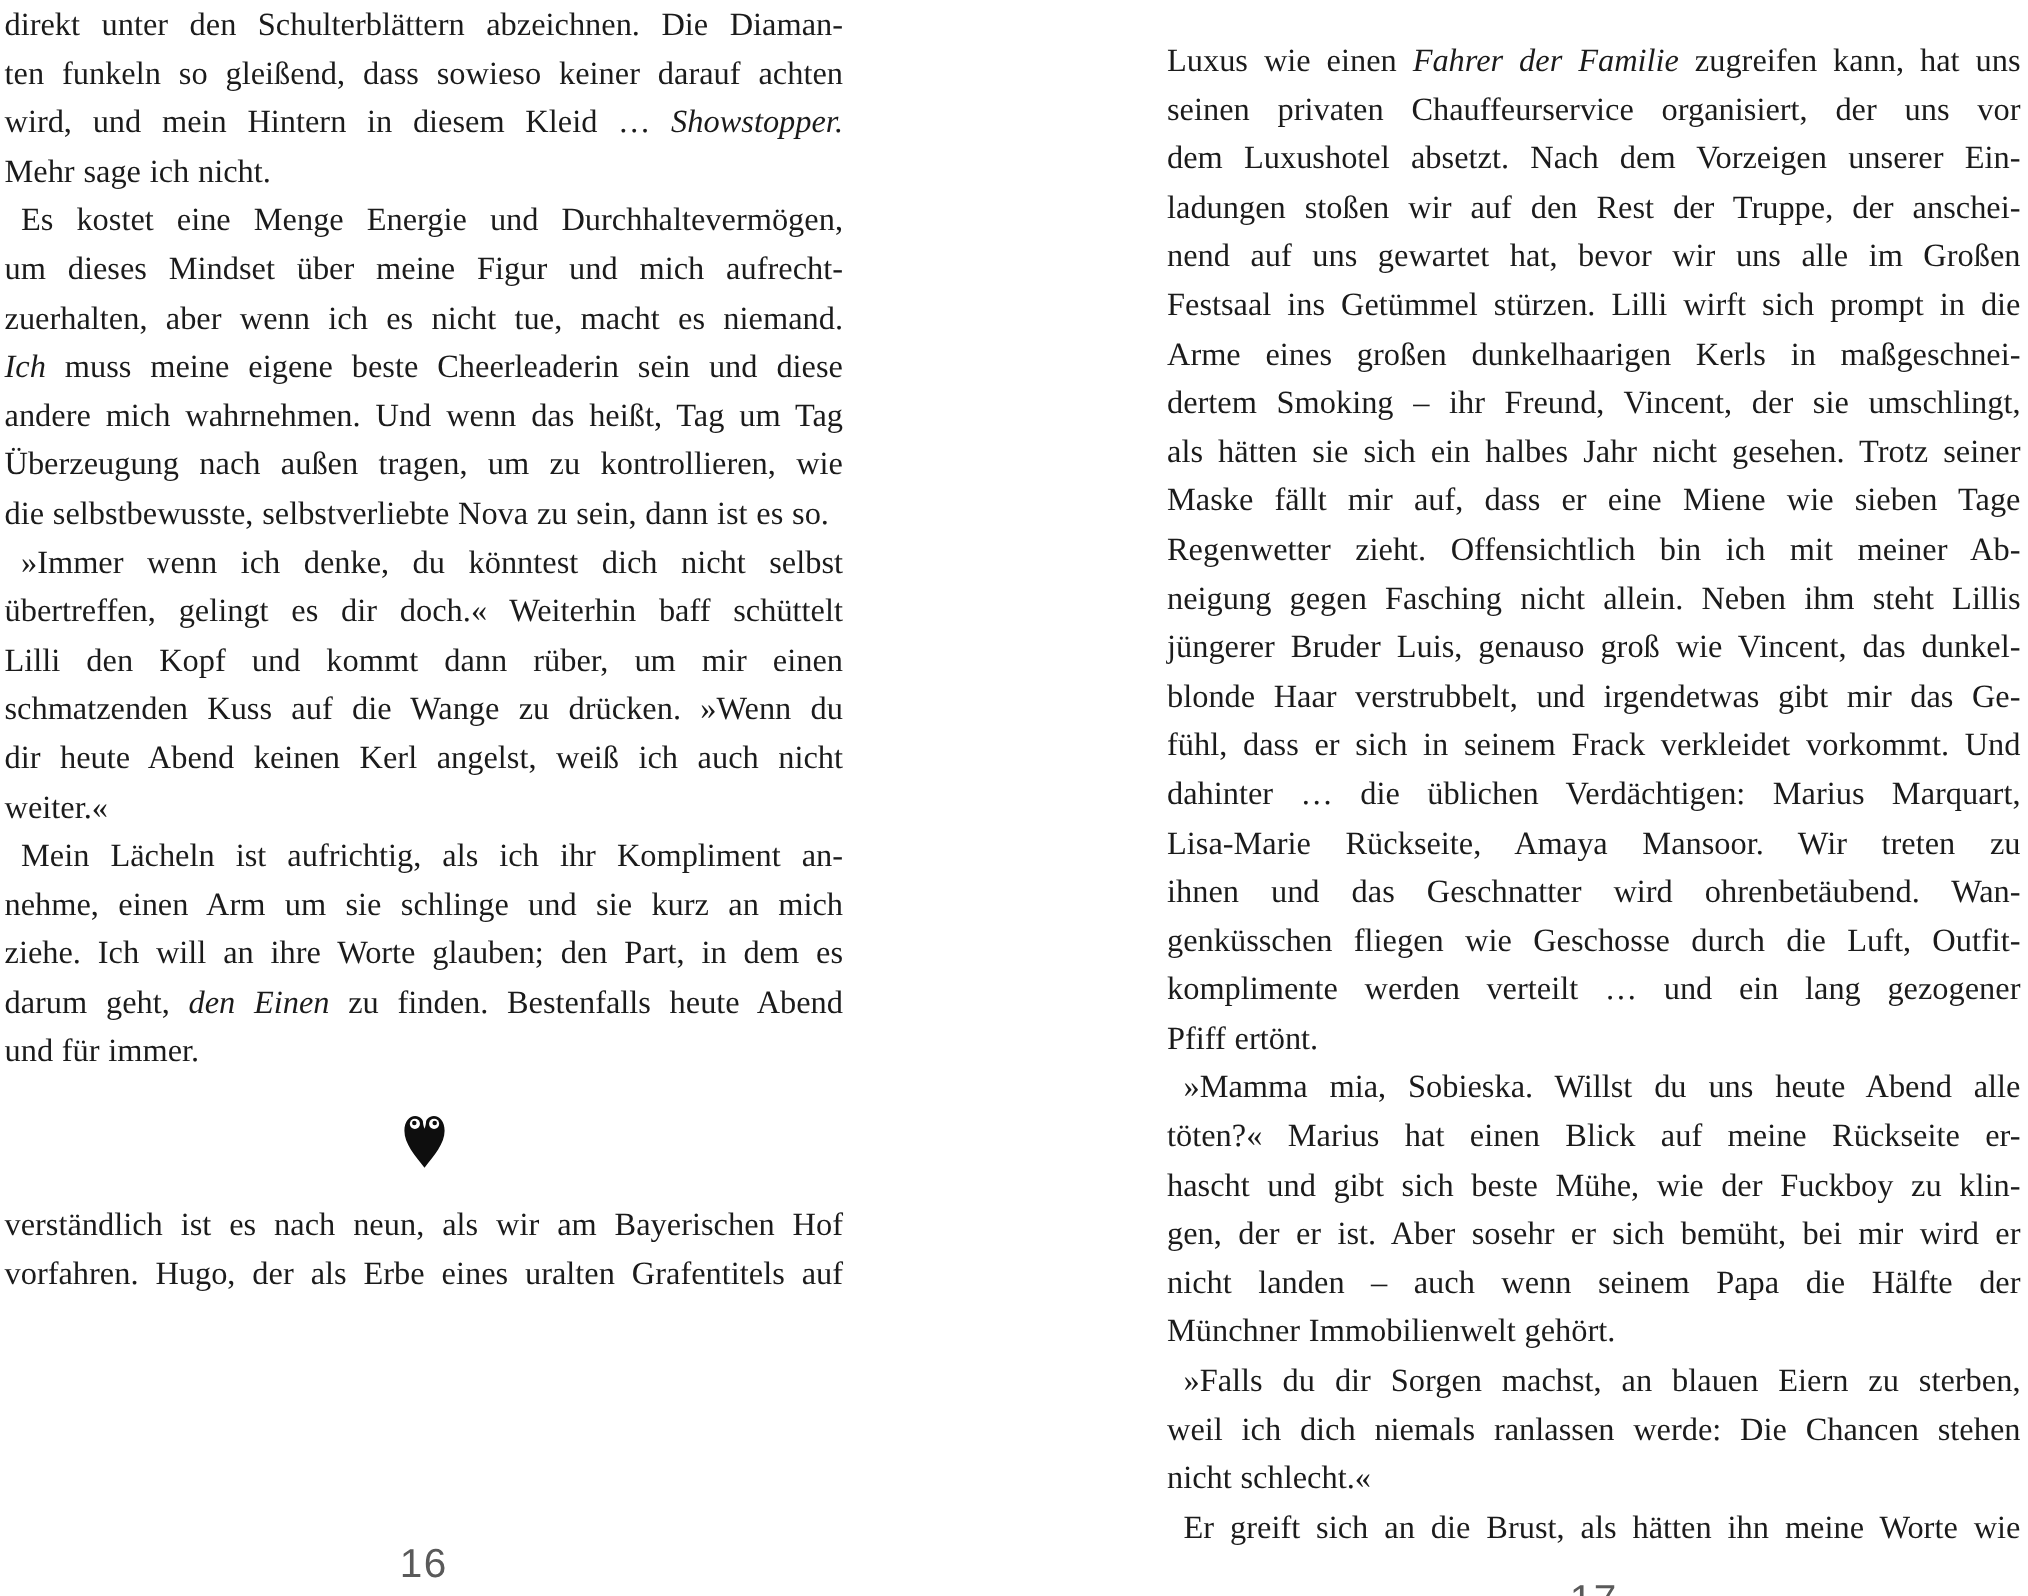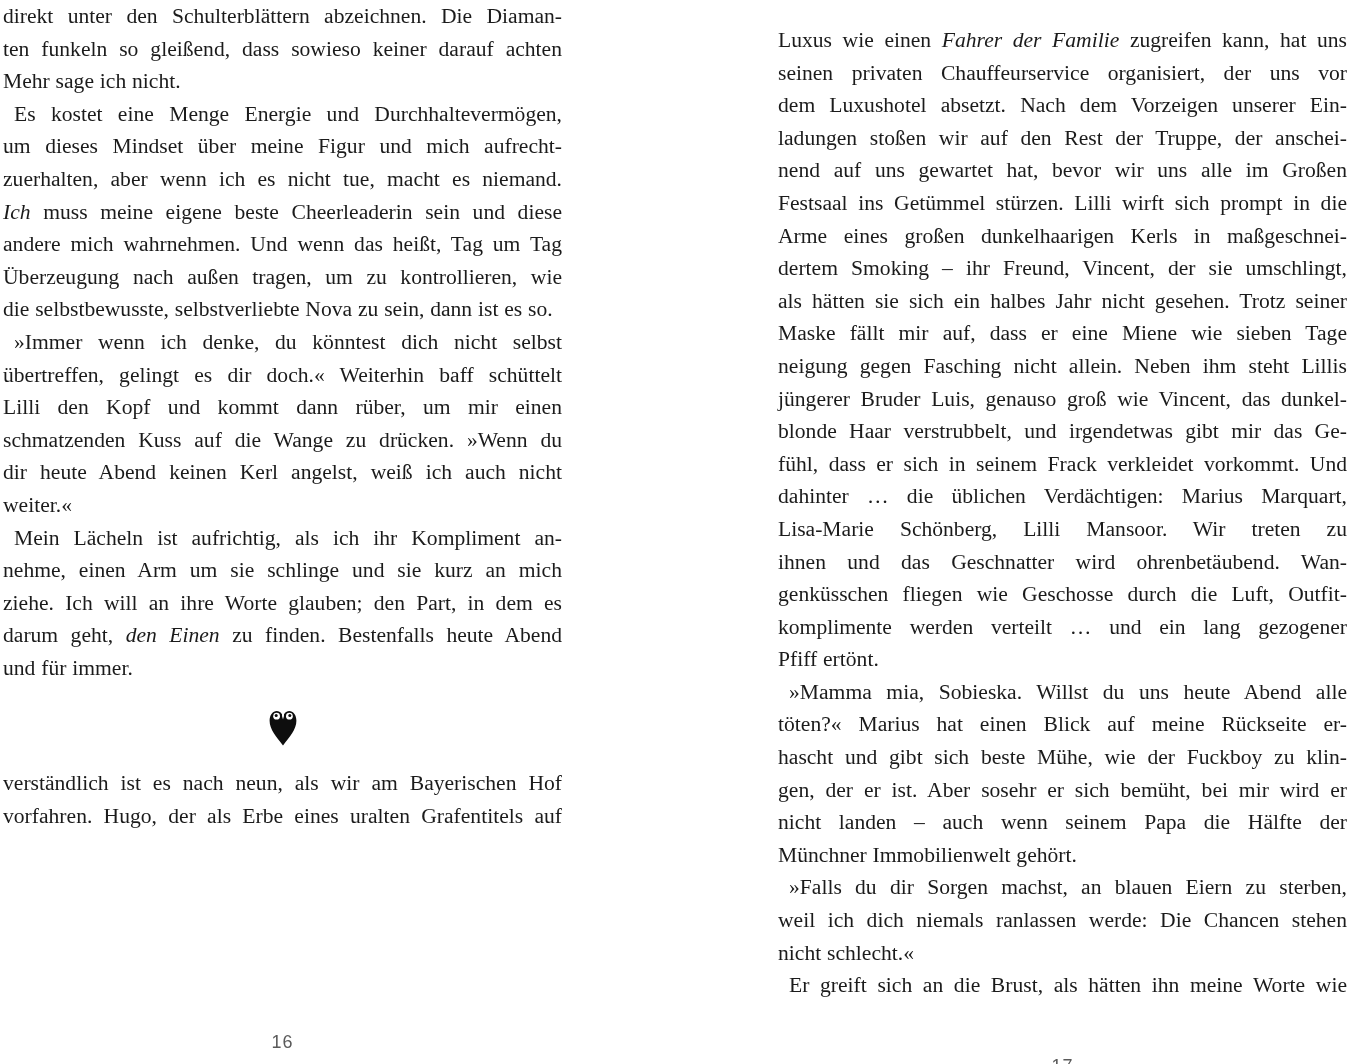--- a/index.html
+++ b/index.html
@@ -54,36 +54,37 @@
   }
 
   .page-number {
     position: absolute;
     top: 1029px;
     left: 0;
     width: 100%;
     text-align: center;
     font-family: "Liberation Sans", sans-serif;
     font-weight: 300;
-    font-size: 18px;
+    font-size: 27px;
     line-height: 27px;
     color: #5a5a5a;
     letter-spacing: 1px;
   }
 </style>
 </head>
 <body>
 
 <div class="spread">
 
   <section class="page left">
     <div class="page-body">
         <div class="para">
           <div class="line">direkt unter den Schulterblättern abzeichnen. Die Diaman-</div>
           <div class="line">ten funkeln so gleißend, dass sowieso keiner darauf achten</div>
+          <div class="line">wird, und mein Hintern in diesem Kleid … <i>Showstopper.</i></div>
           <div class="line end">Mehr sage ich nicht.</div>
         </div>
         <div class="para">
           <div class="line indent">Es kostet eine Menge Energie und Durchhaltevermögen,</div>
           <div class="line">um dieses Mindset über meine Figur und mich aufrecht-</div>
           <div class="line">zuerhalten, aber wenn ich es nicht tue, macht es niemand.</div>
           <div class="line"><i>Ich</i> muss meine eigene beste Cheerleaderin sein und diese</div>
           <div class="line">andere mich wahrnehmen. Und wenn das heißt, Tag um Tag</div>
           <div class="line">Überzeugung nach außen tragen, um zu kontrollieren, wie</div>
           <div class="line end">die selbstbewusste, selbstverliebte Nova zu sein, dann ist es so.</div>
@@ -129,26 +130,27 @@
           <div class="line">Luxus wie einen <i>Fahrer der Familie</i> zugreifen kann, hat uns</div>
           <div class="line">seinen privaten Chauffeurservice organisiert, der uns vor</div>
           <div class="line">dem Luxushotel absetzt. Nach dem Vorzeigen unserer Ein-</div>
           <div class="line">ladungen stoßen wir auf den Rest der Truppe, der anschei-</div>
           <div class="line">nend auf uns gewartet hat, bevor wir uns alle im Großen</div>
           <div class="line">Festsaal ins Getümmel stürzen. Lilli wirft sich prompt in die</div>
           <div class="line">Arme eines großen dunkelhaarigen Kerls in maßgeschnei-</div>
           <div class="line">dertem Smoking – ihr Freund, Vincent, der sie umschlingt,</div>
           <div class="line">als hätten sie sich ein halbes Jahr nicht gesehen. Trotz seiner</div>
           <div class="line">Maske fällt mir auf, dass er eine Miene wie sieben Tage</div>
+          <div class="line">Regenwetter zieht. Offensichtlich bin ich mit meiner Ab-</div>
           <div class="line">neigung gegen Fasching nicht allein. Neben ihm steht Lillis</div>
           <div class="line">jüngerer Bruder Luis, genauso groß wie Vincent, das dunkel-</div>
           <div class="line">blonde Haar verstrubbelt, und irgendetwas gibt mir das Ge-</div>
           <div class="line">fühl, dass er sich in seinem Frack verkleidet vorkommt. Und</div>
           <div class="line">dahinter … die üblichen Verdächtigen: Marius Marquart,</div>
-          <div class="line">Lisa-Marie Schönberg, Lilli Mansoor. Wir treten zu</div>
+          <div class="line">Lisa-Marie Rückseite, Amaya Mansoor. Wir treten zu</div>
           <div class="line">ihnen und das Geschnatter wird ohrenbetäubend. Wan-</div>
           <div class="line">genküsschen fliegen wie Geschosse durch die Luft, Outfit-</div>
           <div class="line">komplimente werden verteilt … und ein lang gezogener</div>
           <div class="line end">Pfiff ertönt.</div>
         </div>
         <div class="para">
           <div class="line indent">»Mamma mia, Sobieska. Willst du uns heute Abend alle</div>
           <div class="line">töten?« Marius hat einen Blick auf meine Rückseite er-</div>
           <div class="line">hascht und gibt sich beste Mühe, wie der Fuckboy zu klin-</div>
           <div class="line">gen, der er ist. Aber sosehr er sich bemüht, bei mir wird er</div>

